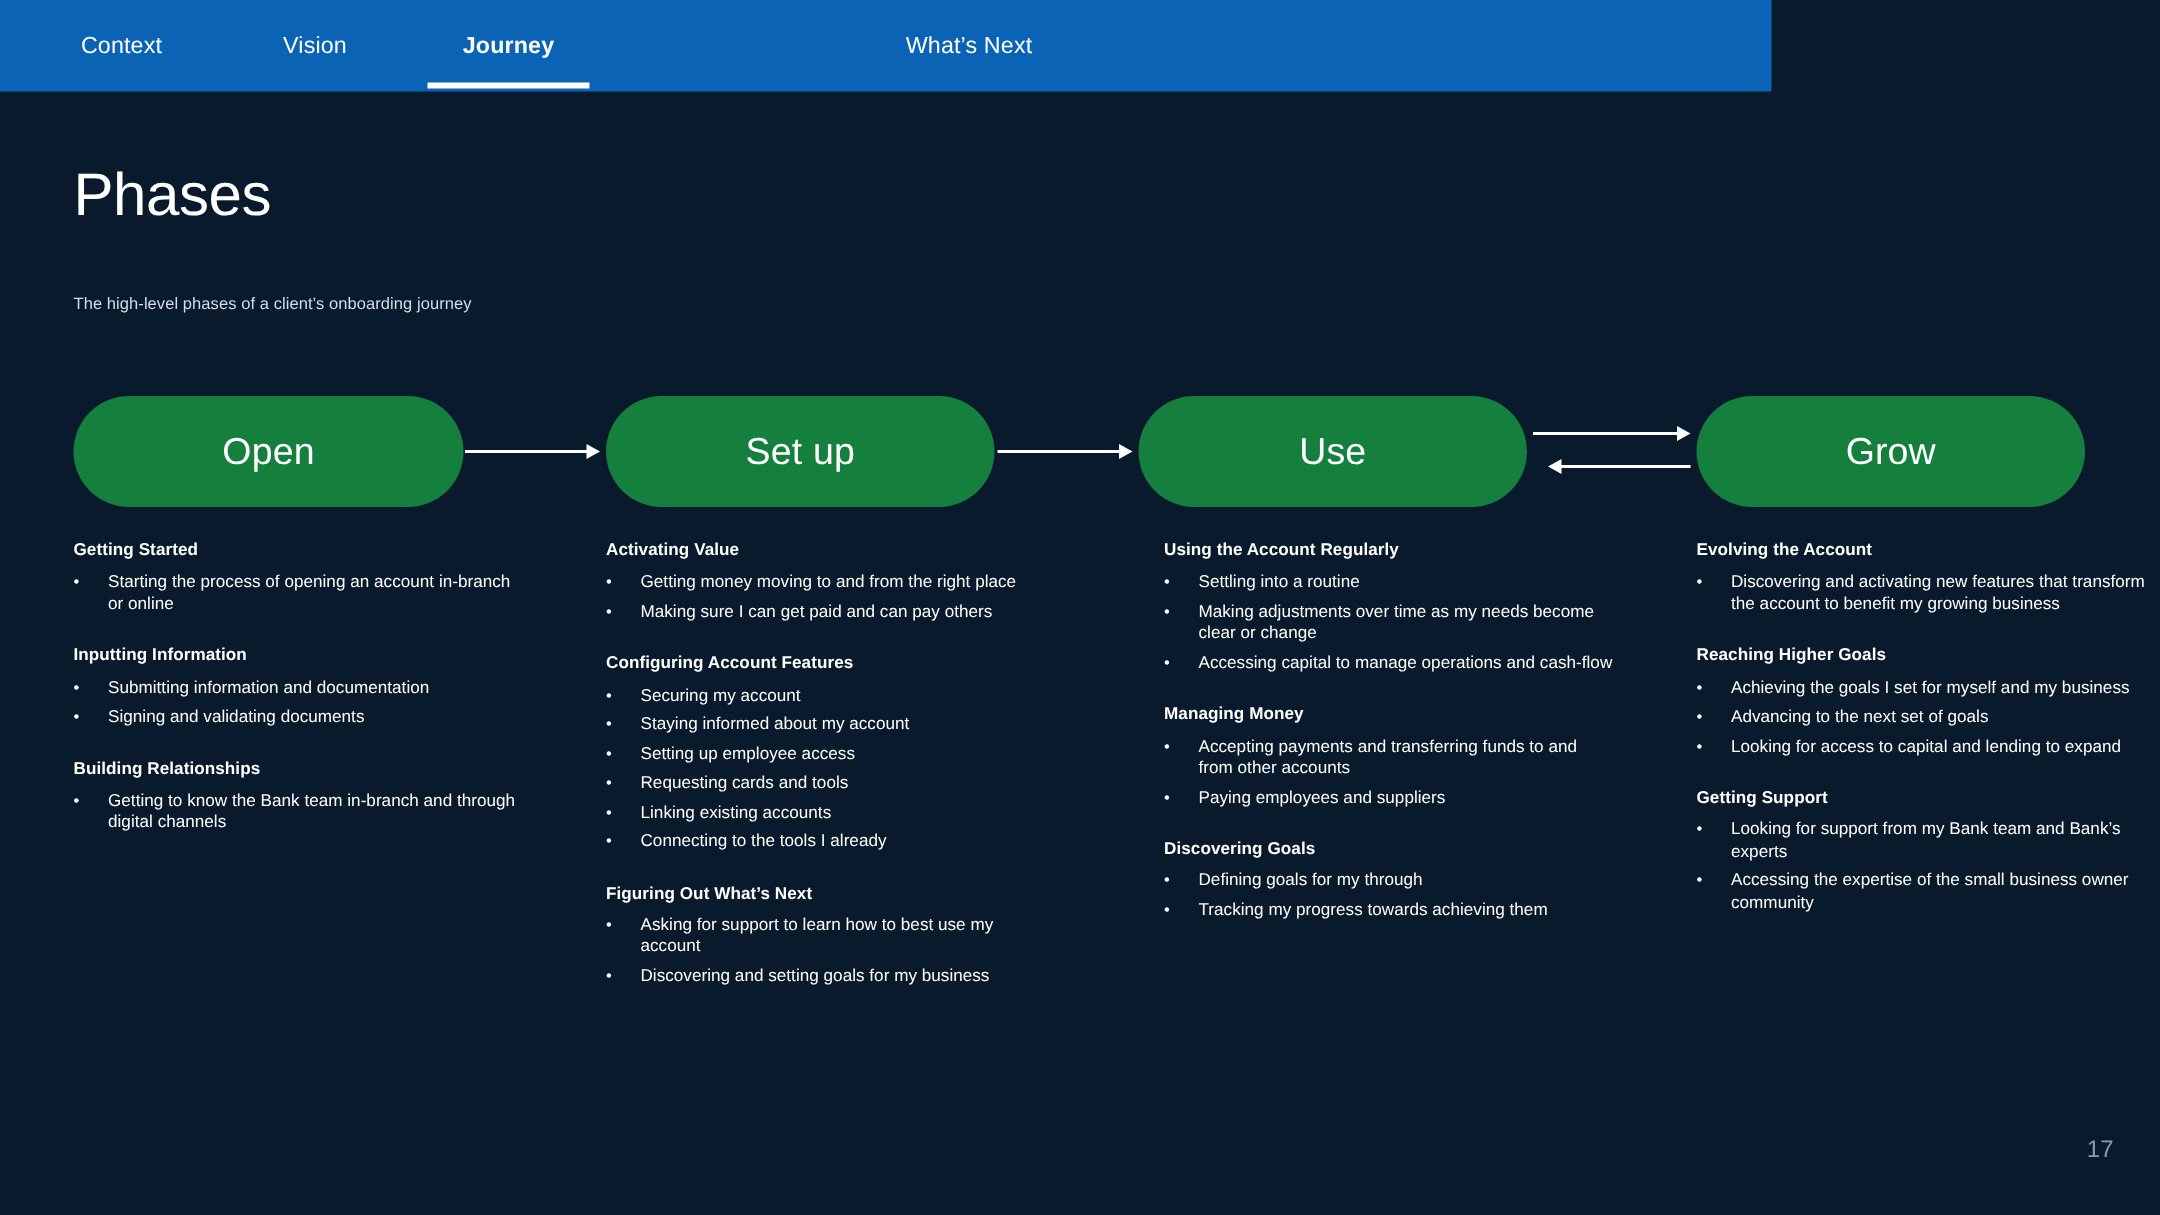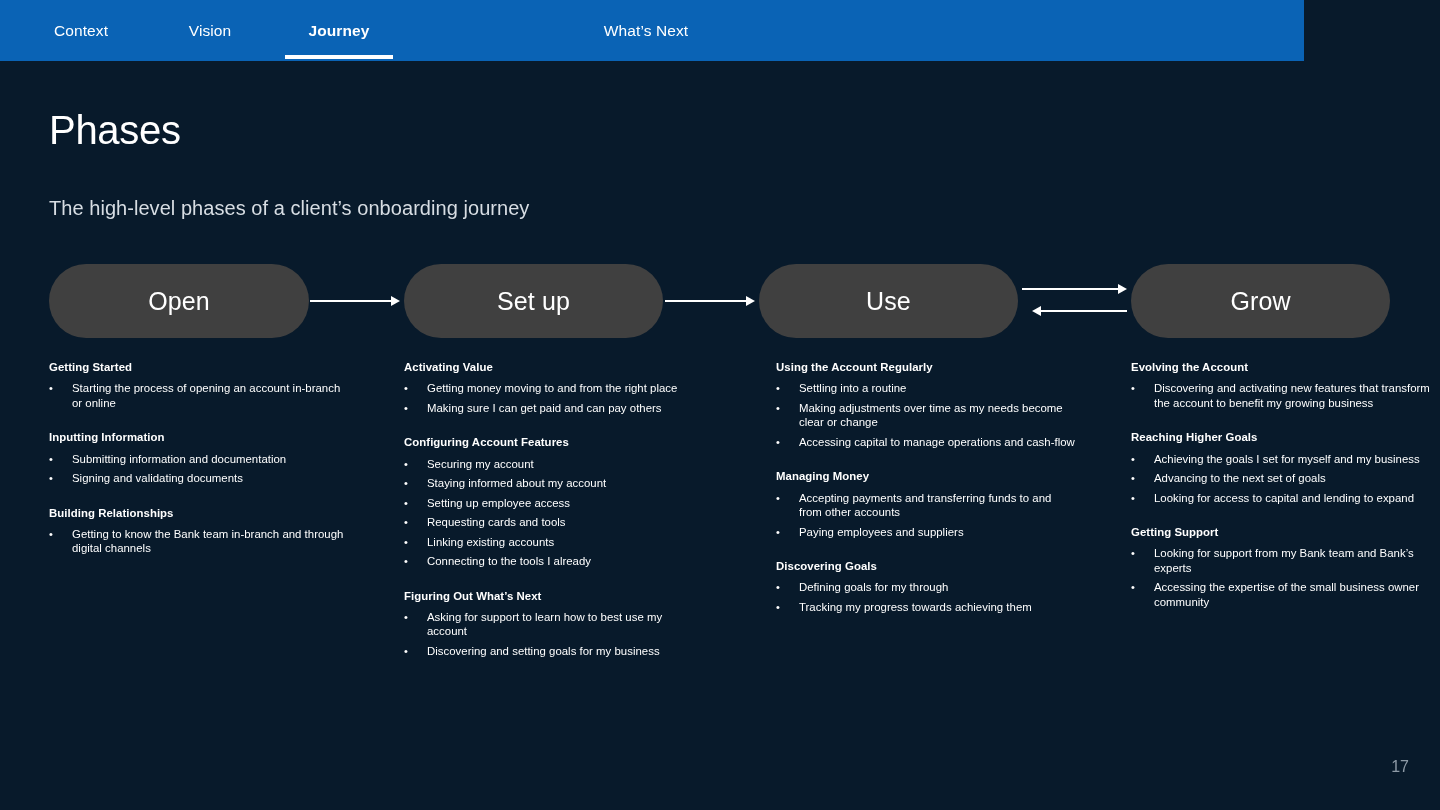--- a/index.html
+++ b/index.html
@@ -12,21 +12,21 @@
     background: #081a2b;
     font-family: "Liberation Sans", sans-serif;
     overflow: hidden;
     position: relative;
   }
 
   
   .topnav {
     position: absolute;
     left: 0; top: 0;
-    width: 1304px;
+    width: 1181px;
     height: 61px;
     background: #0a63b5;
     box-sizing: border-box;
   }
   .nav-items {
     position: relative;
     height: 61px;
   }
   .nav-item {
     position: absolute;
@@ -63,31 +63,31 @@
     font-size: 40px;
     color: #ffffff;
     font-weight: normal;
     letter-spacing: -0.3px;
     line-height: 1.1;
   }
   .page-subtitle {
     position: absolute;
     left: 49px;
     top: 197px;
-    font-size: 20px;
+    font-size: 11px;
     color: #d7dde3;
     letter-spacing: 0.05px;
   }
 
   
   .pill {
     position: absolute;
     top: 264px;
     height: 74px;
-    background: #404040;
+    background: #15803d;
     border-radius: 40px;
     display: flex;
     align-items: center;
     justify-content: center;
     color: #ffffff;
     font-size: 25px;
     letter-spacing: 0.1px;
     cursor: pointer;
     box-sizing: border-box;
   }

